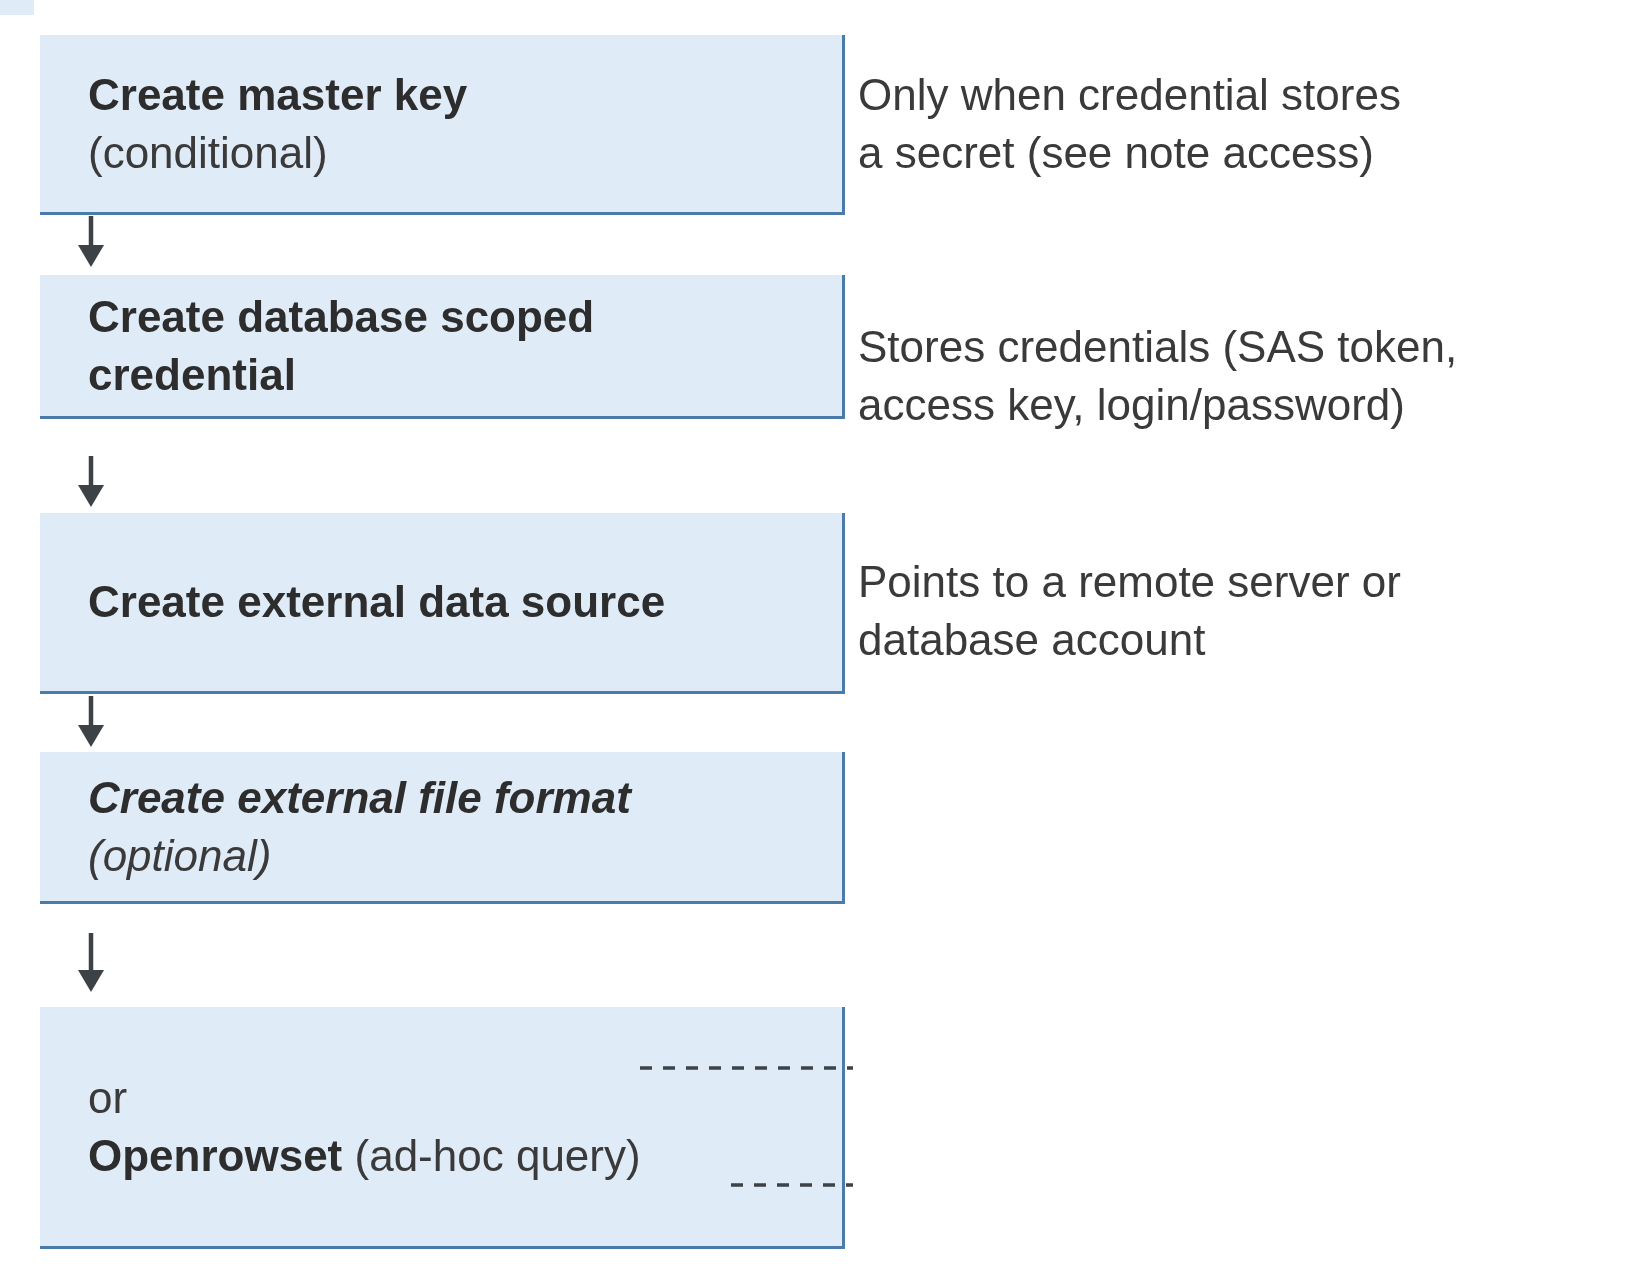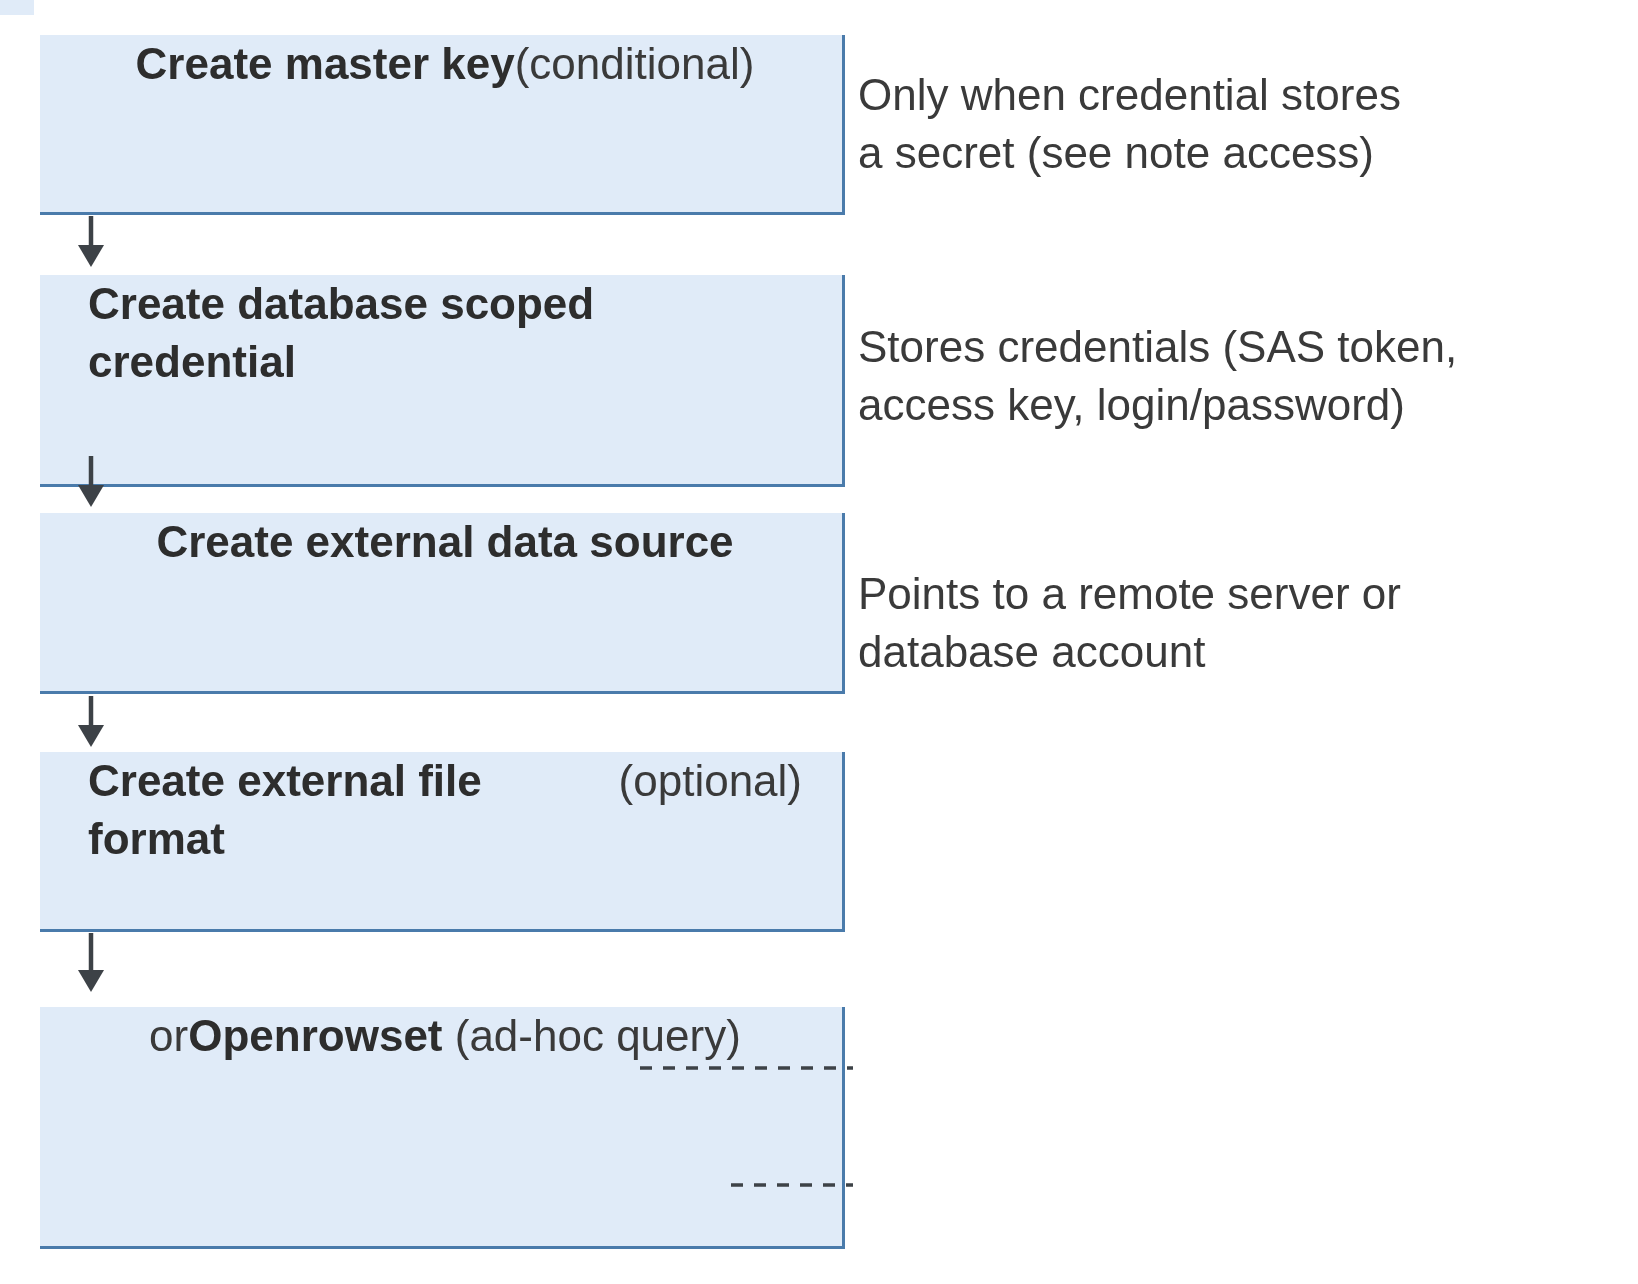--- a/index.html
+++ b/index.html
@@ -24,29 +24,30 @@
   }
   .flow-box {
     position: absolute;
     left: 40px;
     width: 805px;
     box-sizing: border-box;
     background: var(--box-fill, #e0ebf8);
     border-right: 3px solid var(--box-border, #4a7bab);
     border-bottom: 3px solid var(--box-border, #4a7bab);
     display: flex;
+    flex-direction: column;
     justify-content: center;
     padding: 0 40px 0 48px;
     font-size: 44px;
     line-height: 58px;
   }
   .box-1 { top: 35px;   height: 180px; }
-  .box-2 { top: 275px;  height: 212px; }
+  .box-2 { top: 275px;  height: 144px; }
   .box-3 { top: 513px;  height: 181px; }
-  .box-4 { top: 752px;  height: 180px; }
+  .box-4 { top: 752px;  height: 152px; font-style: italic; }
   .box-5 { top: 1007px; height: 242px; }
   .box-title {
     font-weight: 700;
     color: var(--bold-text, #2d2d2d);
   }
   .box-subtitle {
     font-weight: 400;
     color: var(--text, #3a3a3a);
   }
   .inline-bold { font-weight: 700; color: var(--bold-text, #2d2d2d); }
@@ -55,21 +56,21 @@
     position: absolute;
     left: 858px;
     width: 770px;
     font-size: 44px;
     line-height: 58px;
     font-weight: 400;
     color: var(--text, #3a3a3a);
   }
   .note-1 { top: 66px; }
   .note-2 { top: 318px; }
-  .note-3 { top: 565px; }
+  .note-3 { top: 553px; }
   .note-4 { top: 758px; }
   .note-5 { top: 1039px; }
   .note-6 { top: 1156px; }
   .overlay {
     position: absolute;
     left: 0; top: 0;
     width: 1638px;
     height: 1284px;
     pointer-events: none;
   }

